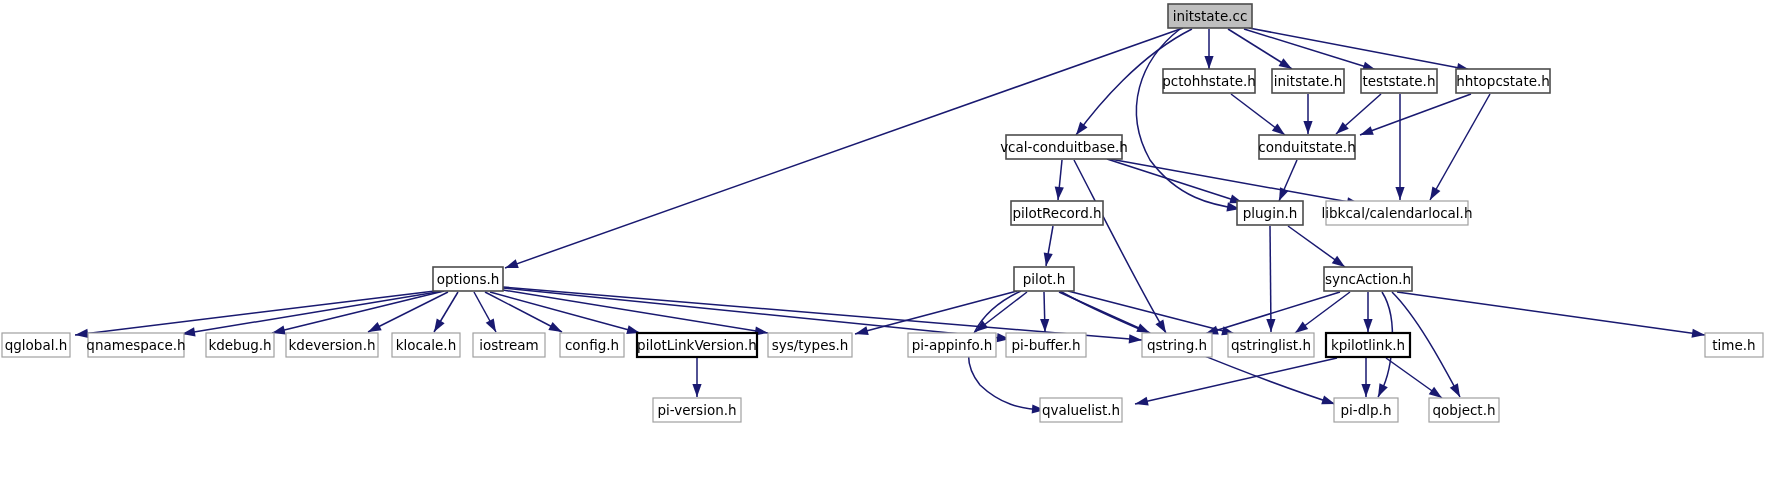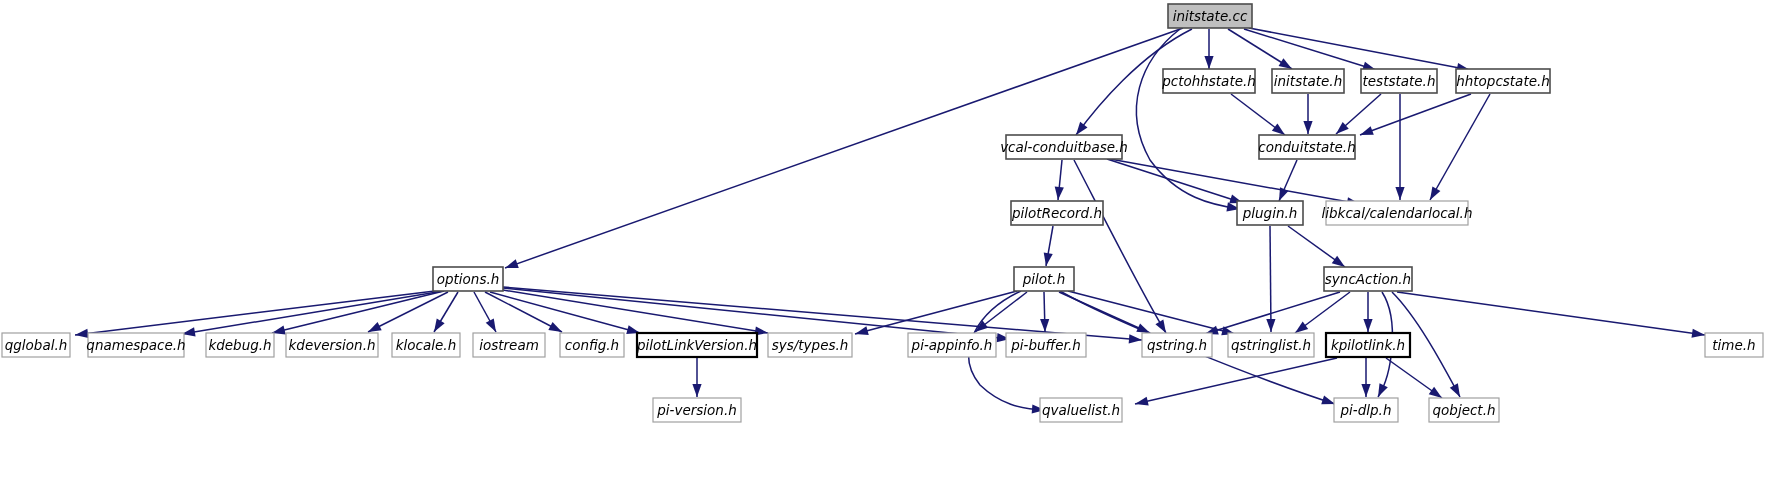--- a/index.html
+++ b/index.html
@@ -9,21 +9,20 @@
   }
   body {
     font-family: "DejaVu Sans", sans-serif;
   }
   #graph-wrap {
     position: relative;
     width: 1781px;
     height: 485px;
     background: #ffffff;
     overflow: hidden;
-    font-style: italic;
   }
   svg#depgraph {
     display: block;
     width: 1781px;
     height: 485px;
   }
   .node-box {
     fill: #ffffff;
     stroke: #a0a0a0;
     stroke-width: 1.2;

